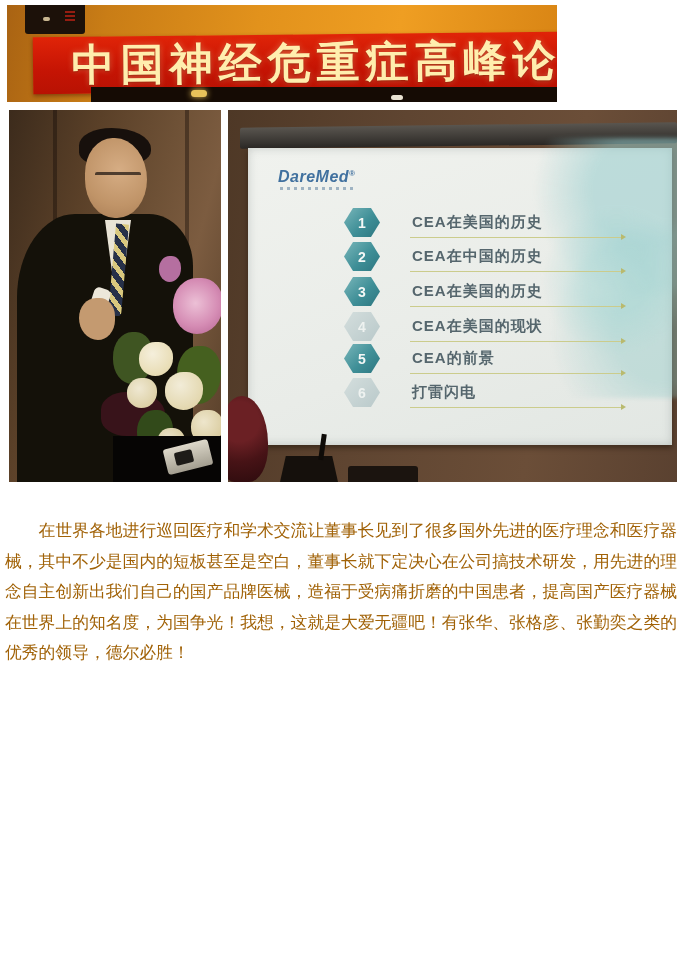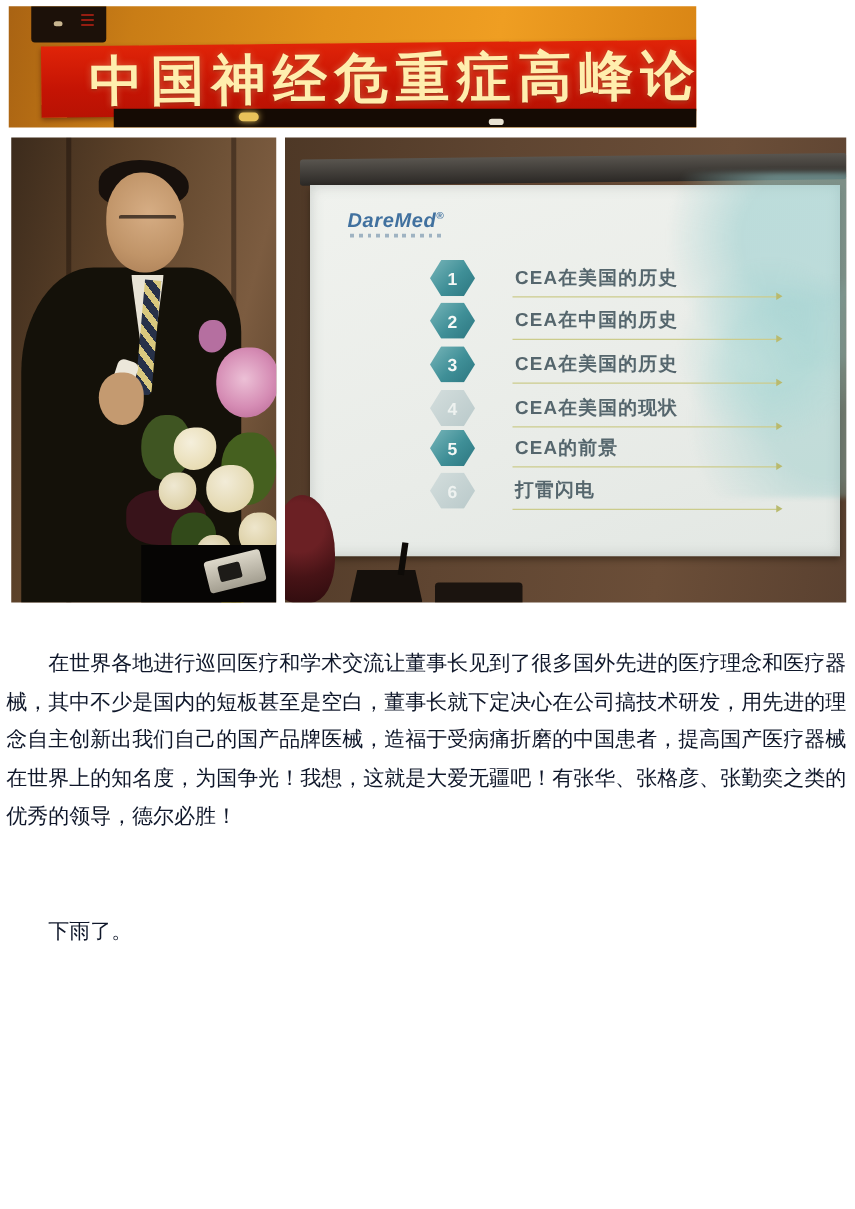--- a/index.html
+++ b/index.html
@@ -93,21 +93,21 @@
     border-left:5px solid #b9ba6e; border-top:3px solid transparent; border-bottom:3px solid transparent; }
   .slide-flowers { position:absolute; left:-8px; bottom:0; width:48px; height:86px;
     background:radial-gradient(circle at 40% 30%, #6b2024 0 30%, #471316 60%, #2c0b0d 100%); border-radius:45% 55% 40% 30%; }
   .floor-object-a { position:absolute; left:52px; bottom:0; width:58px; height:26px; background:#15100c;
     clip-path:polygon(10% 0,90% 0,100% 100%,0 100%); }
   .floor-object-b { position:absolute; left:120px; bottom:0; width:70px; height:16px; background:#1b140f; border-radius:3px 3px 0 0; }
   .mic-on-table { position:absolute; left:92px; bottom:22px; width:5px; height:26px; background:#0e0b08; transform:rotate(8deg); }
 
   
   .article { position:absolute; left:5px; top:516px; width:672px; font-size:16.8px; line-height:30.6px;
-    color:#0f172a; text-align:justify; }
+    color:#a16207; text-align:justify; }
   .article p { margin:0; text-indent:2em; }
   .para-gap { height:61px; }
 </style>
 </head>
 <body>
 
 <div class="page">
 
   <figure class="banner-photo">
     <div class="speaker-box-left"></div>
@@ -203,16 +203,15 @@
     </div>
     <div class="slide-flowers"></div>
     <div class="floor-object-a"></div>
     <div class="floor-object-b"></div>
     <div class="mic-on-table"></div>
   </figure>
 
   <div class="article">
     <p>在世界各地进行巡回医疗和学术交流让董事长见到了很多国外先进的医疗理念和医疗器械，其中不少是国内的短板甚至是空白，董事长就下定决心在公司搞技术研发，用先进的理念自主创新出我们自己的国产品牌医械，造福于受病痛折磨的中国患者，提高国产医疗器械在世界上的知名度，为国争光！我想，这就是大爱无疆吧！有张华、张格彦、张勤奕之类的优秀的领导，德尔必胜！</p>
     <div class="para-gap"></div>
-    <p>下雨了。</p>
   </div>
 
 </div>
 
 </body></html>

